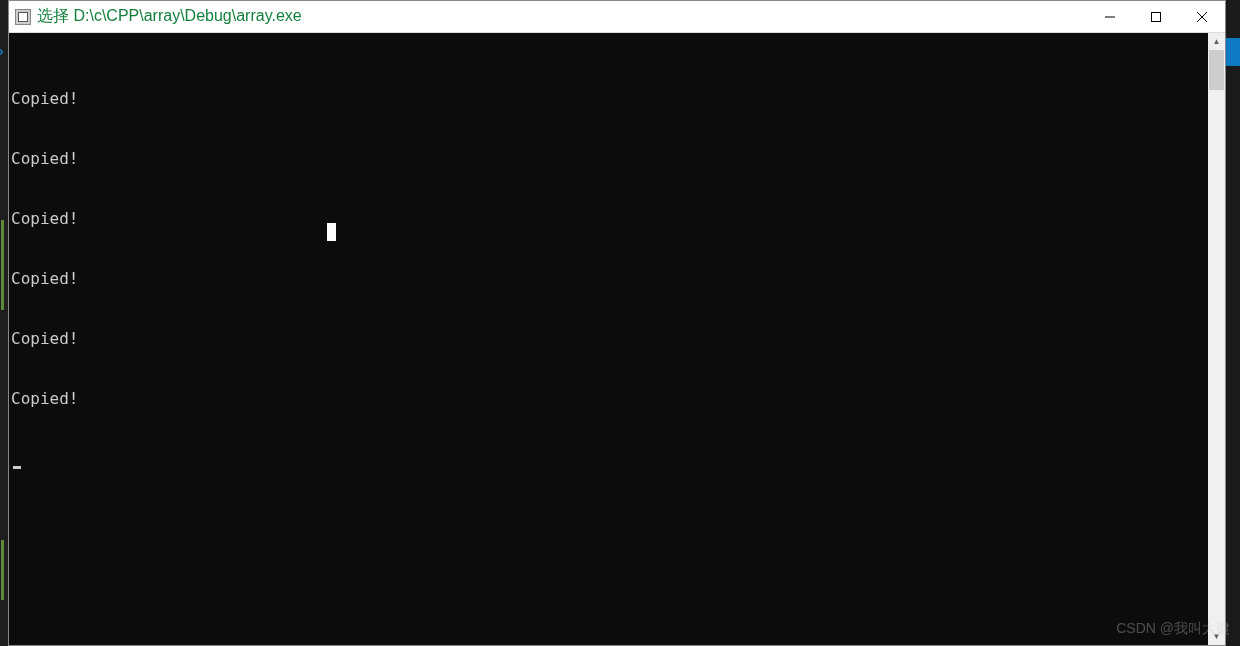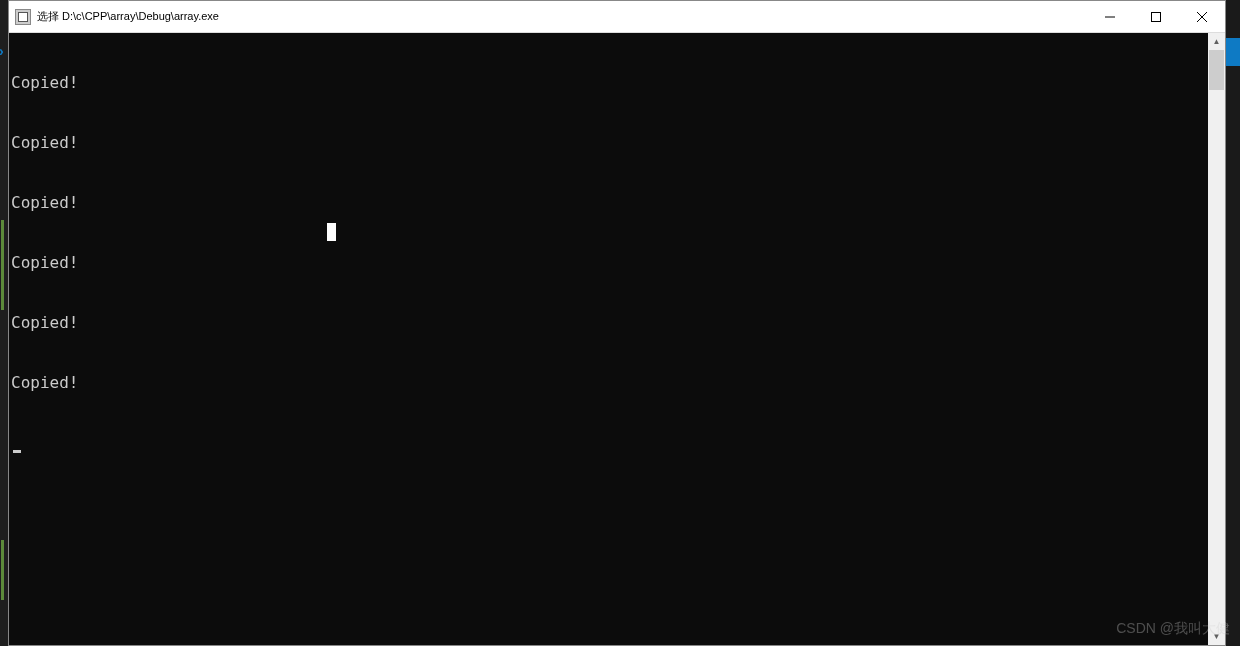--- a/index.html
+++ b/index.html
@@ -70,22 +70,22 @@
     }
     .titlebar-icon::after {
       content: "";
       position: absolute;
       left: 2px; top: 2px;
       width: 8px; height: 8px;
       border: 1px solid #555;
       background: #fff;
     }
     .titlebar-text {
-      font-size: 11px;
-      color: #000000;
+      font-size: 16px;
+      color: #15803d;
       flex: 1;
       white-space: nowrap;
     }
     .win-controls {
       display: flex;
       height: 100%;
     }
     .win-btn {
       width: 46px;
       height: 100%;
@@ -103,21 +103,21 @@
       flex: 1;
       background: #0c0c0c;
       overflow: hidden;
     }
     .console-content {
       position: absolute;
       left: 0;
       top: 0;
       right: 17px;
       bottom: 0;
-      padding: 0 0 0 0;
+      padding: 16px 0 0 0;
       font-family: "NSimSun", "Consolas", monospace;
       font-size: 16px;
       line-height: 20px;
       color: #cccccc;
       white-space: pre;
     }
     .console-line {
       padding-left: 2px;
     }
     .cursor-block {

